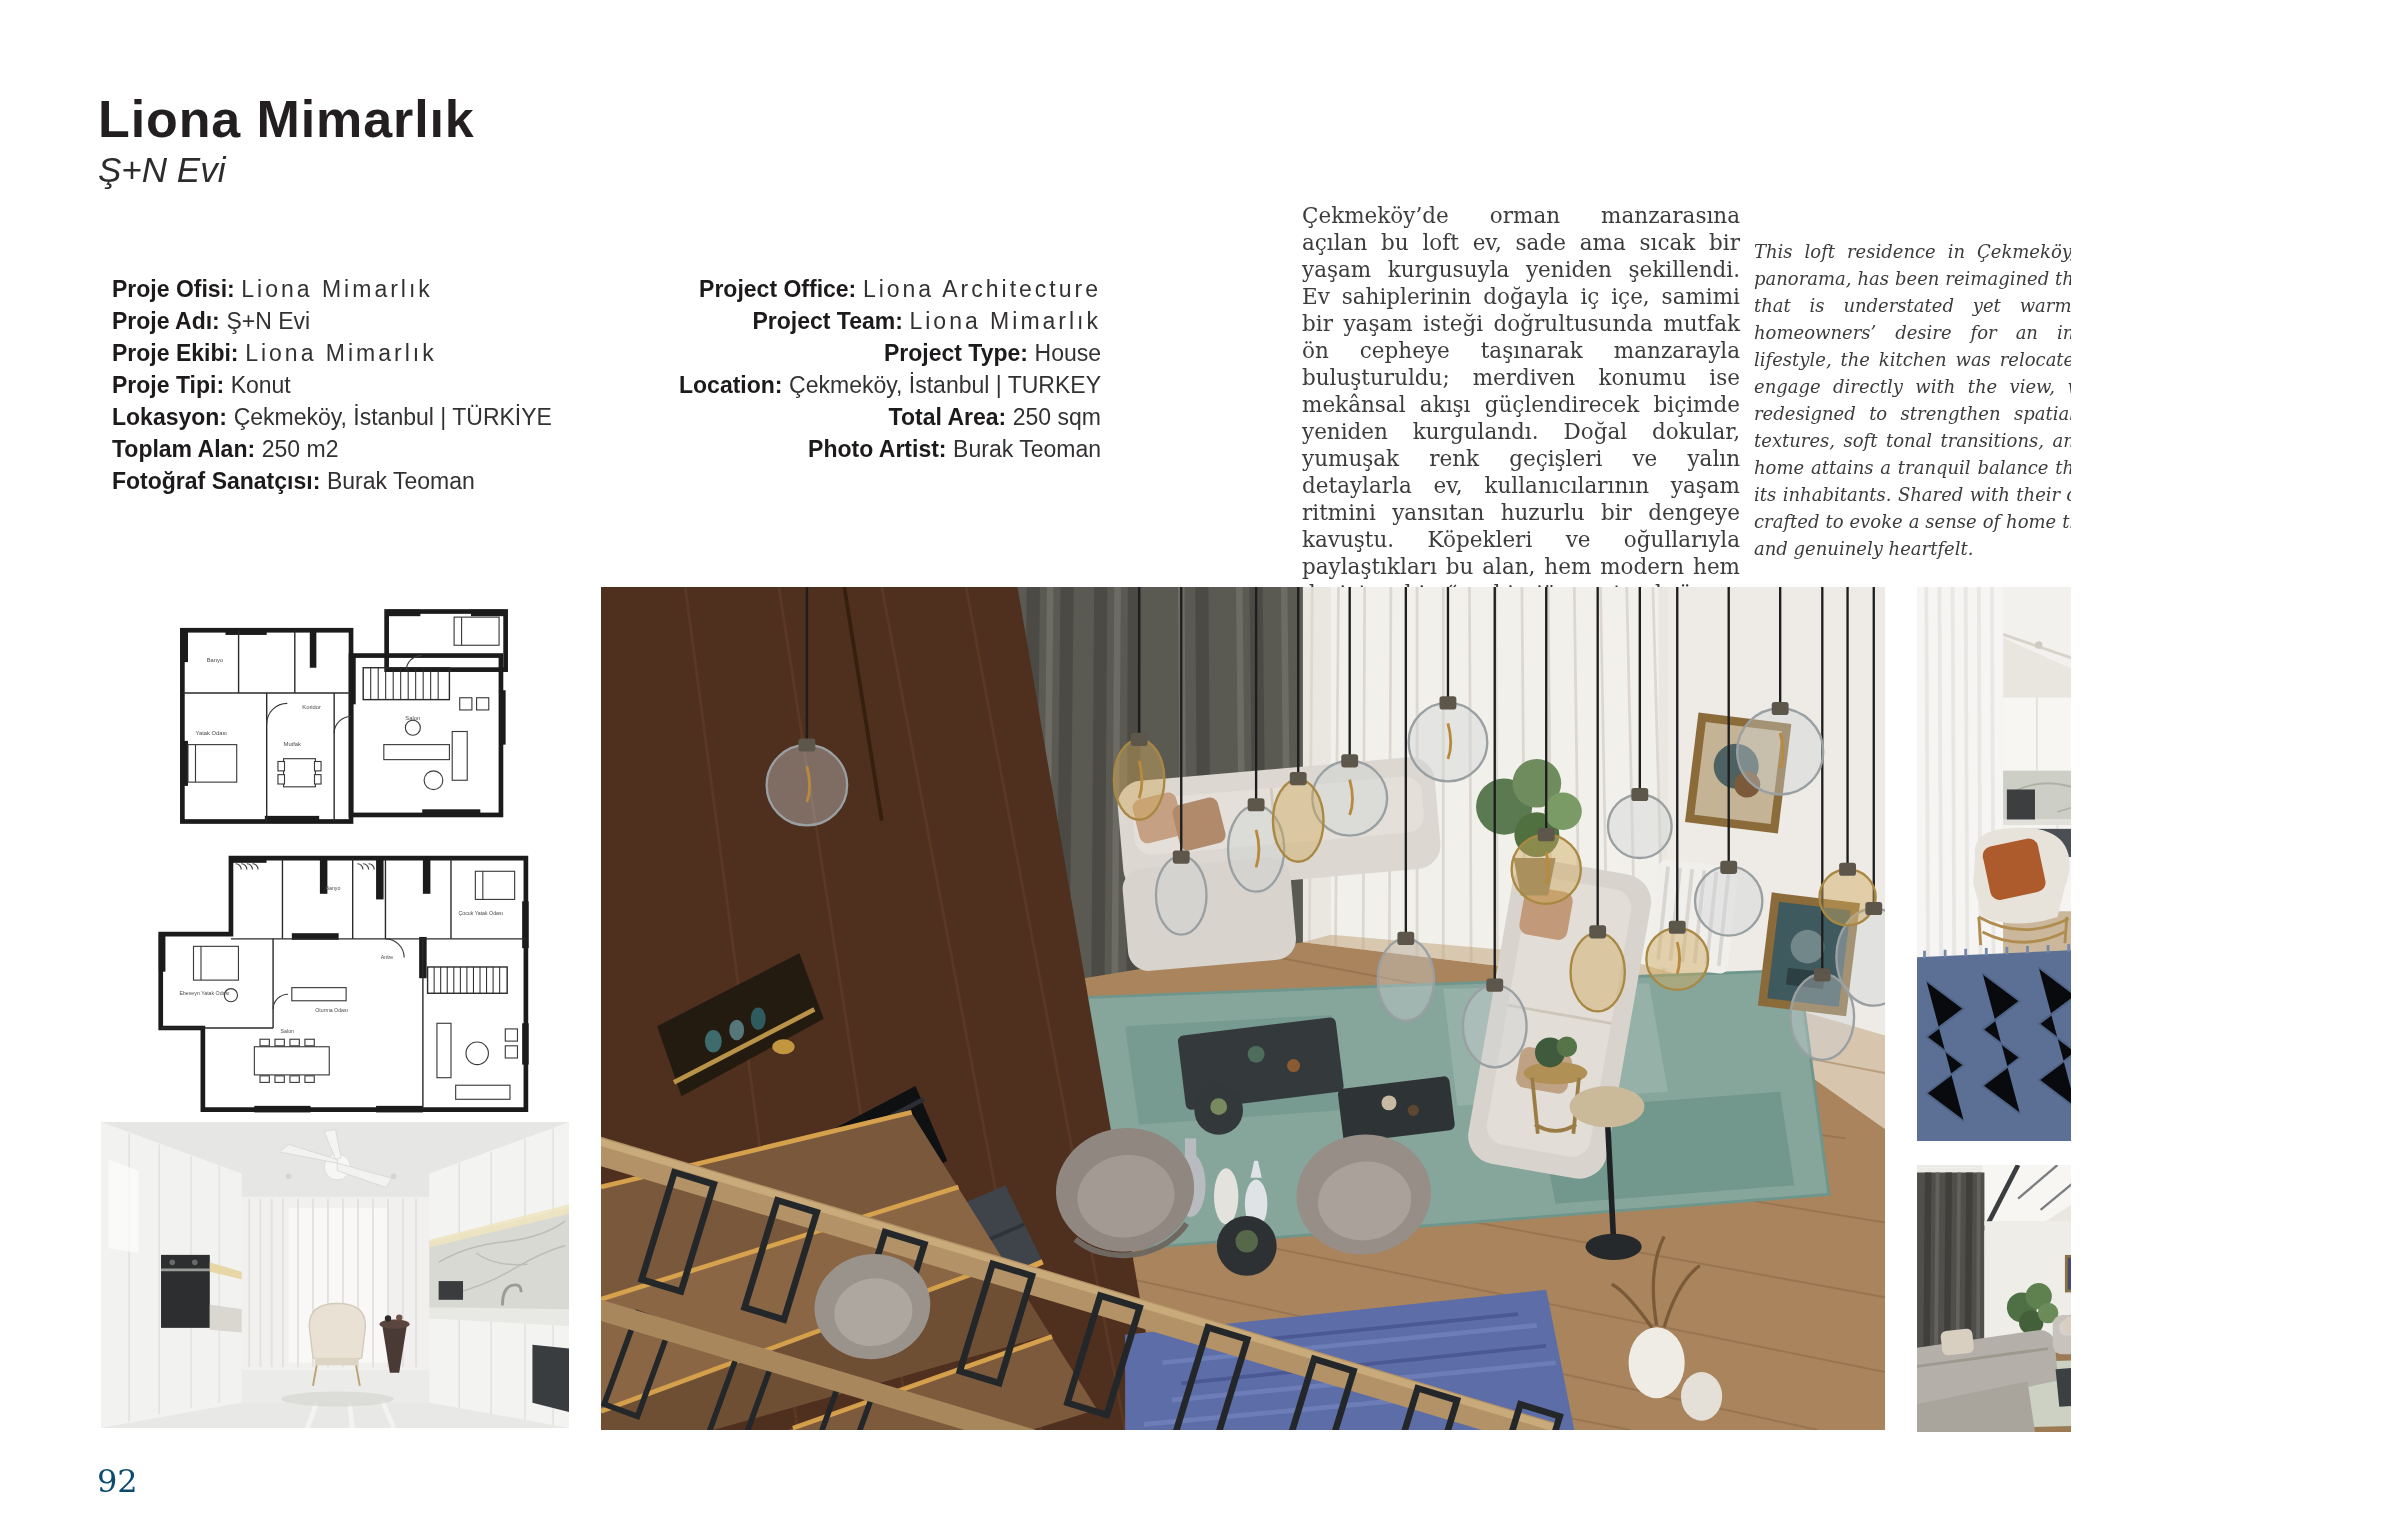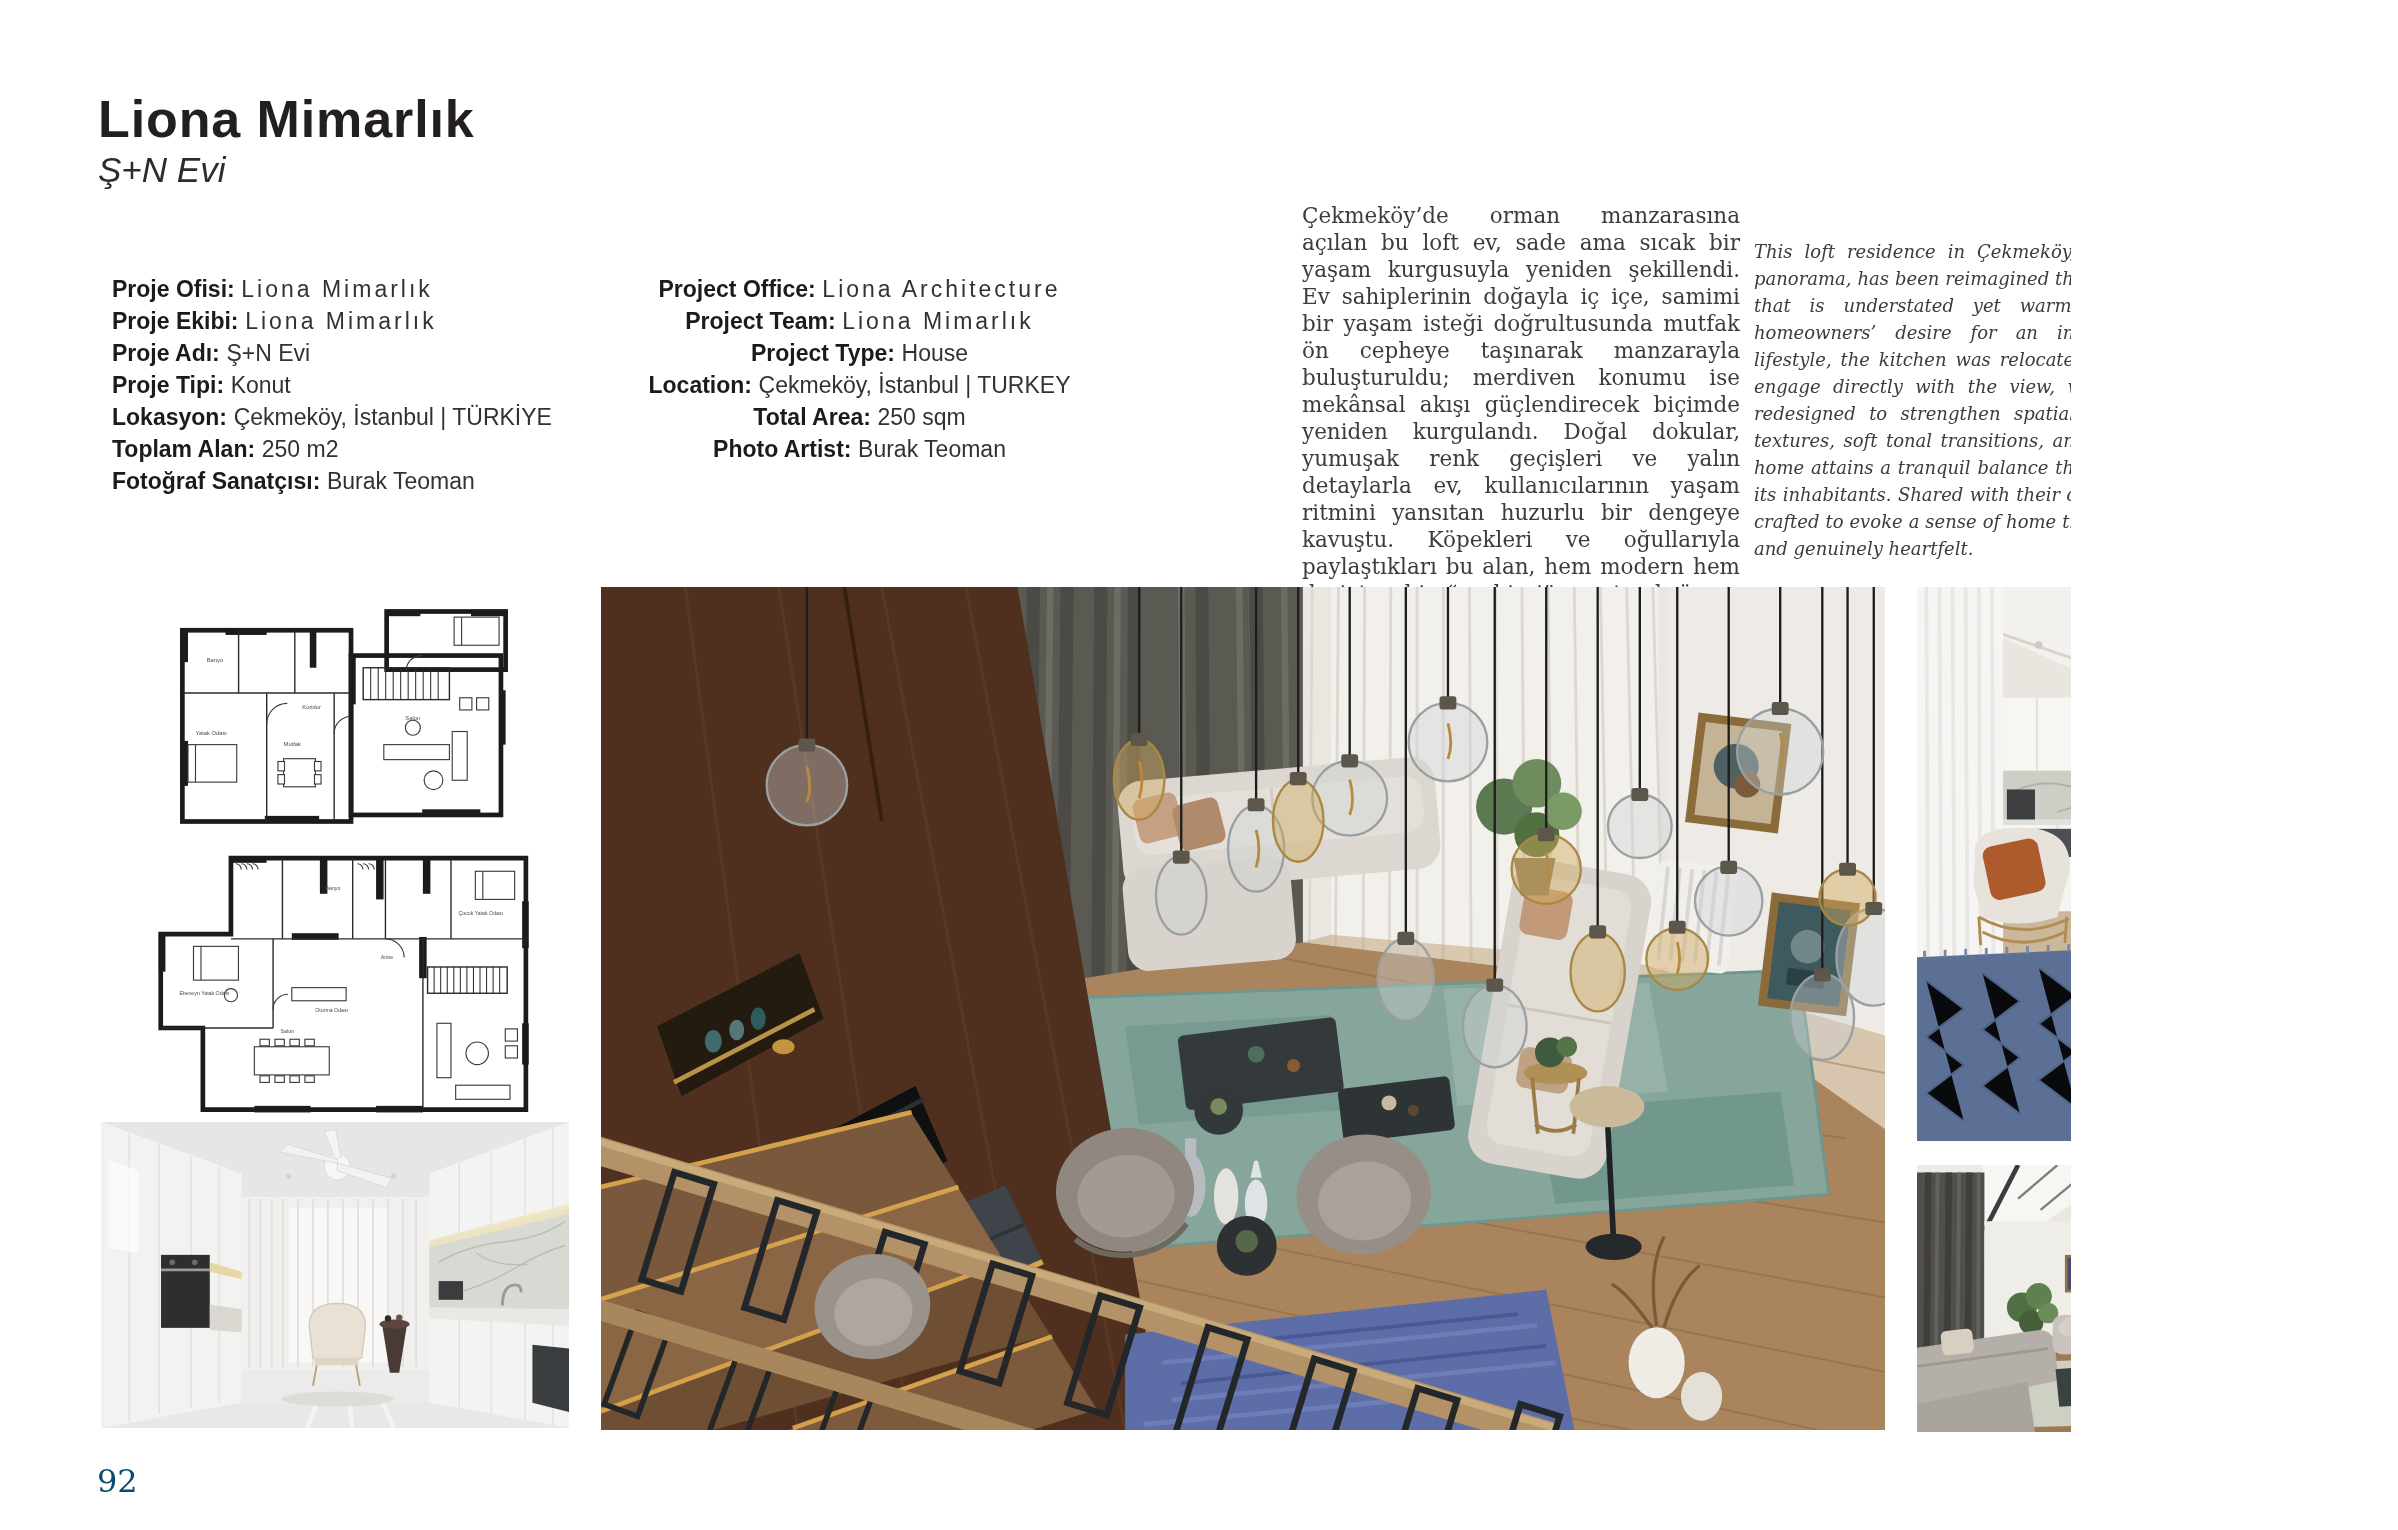--- a/index.html
+++ b/index.html
@@ -5,21 +5,21 @@
   html,body{margin:0;padding:0;background:#ffffff;}
   .page{position:relative;width:2071px;height:1531px;background:#ffffff;overflow:hidden;
         font-family:"Liberation Sans",sans-serif;color:#231f20;text-decoration:underline;}
   
   .header{position:absolute;left:98px;top:92px;}
   .title{font-size:52px;font-weight:700;letter-spacing:0.9px;color:#231f20;line-height:1.05;margin:0;}
   .subtitle{font-size:35px;font-style:italic;font-weight:400;color:#2e2b2c;margin-top:3.7px;}
   
   .info{position:absolute;top:273px;font-size:23px;line-height:32px;}
   .info-tr{left:112px;width:468px;text-align:left;}
-  .info-en{left:618px;width:483px;text-align:center;}
+  .info-en{left:618px;width:483px;text-align:right;}
   .irow .lbl{font-weight:700;color:#1d1a1b;margin-right:6.6px;}
   .irow .val{font-weight:400;color:#343132;}
   .irow.spaced .val{letter-spacing:3px;}
   
   .coltext{position:absolute;top:202px;text-align:justify;font-family:"DejaVu Serif",serif;
            color:#3d3b3b;hyphens:auto;-webkit-hyphens:auto;}
   .col-tr{left:1302px;width:438px;font-size:21.5px;line-height:27px;}
   .col-en{left:1754px;width:547px;font-size:18px;line-height:27px;font-style:italic;margin-top:36px;}
   
   .ph{position:absolute;overflow:hidden;}
@@ -41,22 +41,22 @@
 
 <div class="page">
 
   <div class="header">
     <div class="title">Liona Mimarlık</div>
     <div class="subtitle">Ş+N Evi</div>
   </div>
 
   <div class="info info-tr">
     <div class="irow spaced"><span class="lbl">Proje Ofisi:</span><span class="val">Liona Mimarlık</span></div>
+    <div class="irow"><span class="lbl">Proje Adı:</span><span class="val">Ş+N Evi</span></div>
     <div class="irow spaced"><span class="lbl">Proje Ekibi:</span><span class="val">Liona Mimarlık</span></div>
-    <div class="irow"><span class="lbl">Proje Adı:</span><span class="val">Ş+N Evi</span></div>
     <div class="irow"><span class="lbl">Proje Tipi:</span><span class="val">Konut</span></div>
     <div class="irow"><span class="lbl">Lokasyon:</span><span class="val">Çekmeköy, İstanbul | TÜRKİYE</span></div>
     <div class="irow"><span class="lbl">Toplam Alan:</span><span class="val">250 m2</span></div>
     <div class="irow"><span class="lbl">Fotoğraf Sanatçısı:</span><span class="val">Burak Teoman</span></div>
   </div>
 
   <div class="info info-en">
     <div class="irow spaced"><span class="lbl">Project Office:</span><span class="val">Liona Architecture</span></div>
     <div class="irow spaced"><span class="lbl">Project Team:</span><span class="val">Liona Mimarlık</span></div>
     <div class="irow"><span class="lbl">Project Type:</span><span class="val">House</span></div>

